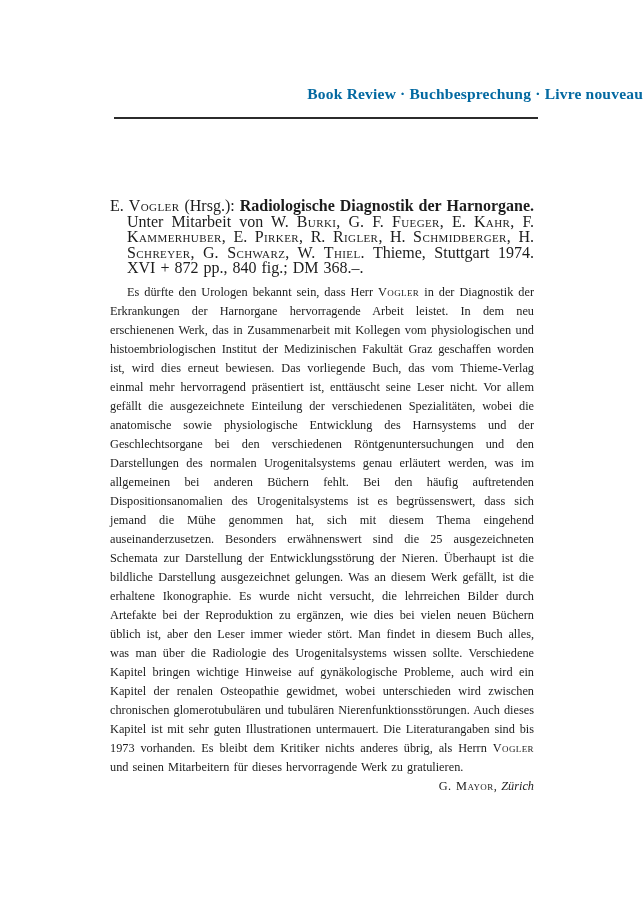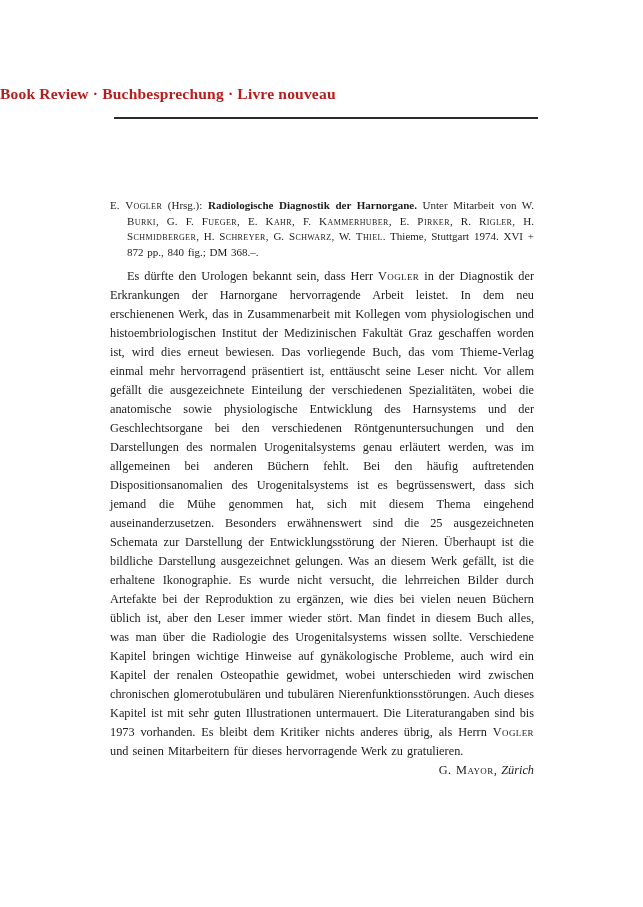--- a/index.html
+++ b/index.html
@@ -13,40 +13,40 @@
     position: relative;
     width: 643px; height: 907px;
     background: #ffffff;
     overflow: hidden;
   }
   .title {
     position: absolute;
     top: 85px; left: 0;
     width: 643px;
     margin: 0;
-    text-align: left;
+    text-align: right;
     font-size: 15.5px;
     font-weight: bold;
     letter-spacing: 0.2px;
-    color: #b91c1c;
+    color: #0369a1;
   }
   .rule {
     position: absolute;
     top: 117px; left: 114px;
     width: 424px; height: 0;
     border-top: 2px solid #2b2b2b;
   }
   .content {
     position: absolute;
     left: 110px; top: 198px;
     width: 424px;
   }
   .citation {
     margin: 0;
-    font-size: 11px;
+    font-size: 16px;
     line-height: 15.6px;
     text-align: justify;
     padding-left: 17px;
     text-indent: -17px;
     word-spacing: 1px;
   }
   .review {
     margin: 7px 0 0 0;
     font-size: 12.3px;
     line-height: 19px;

